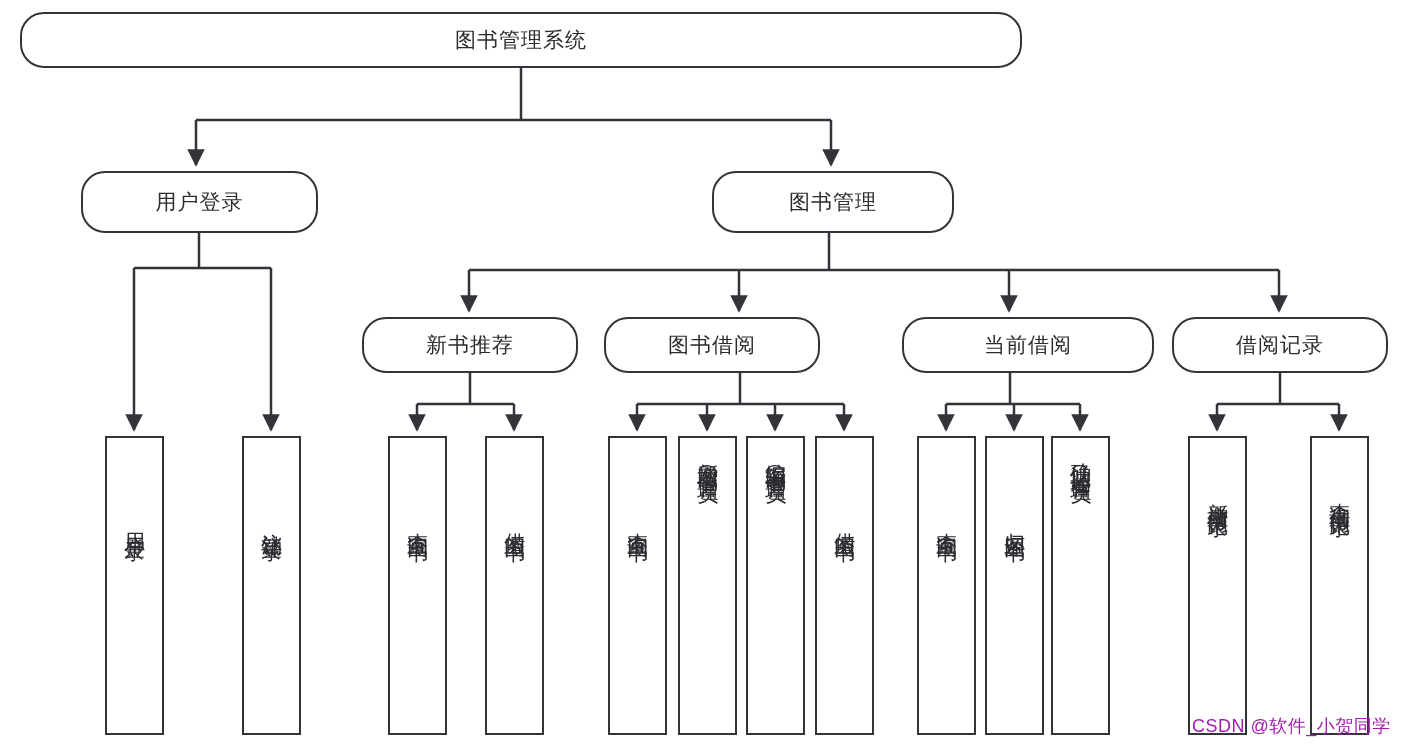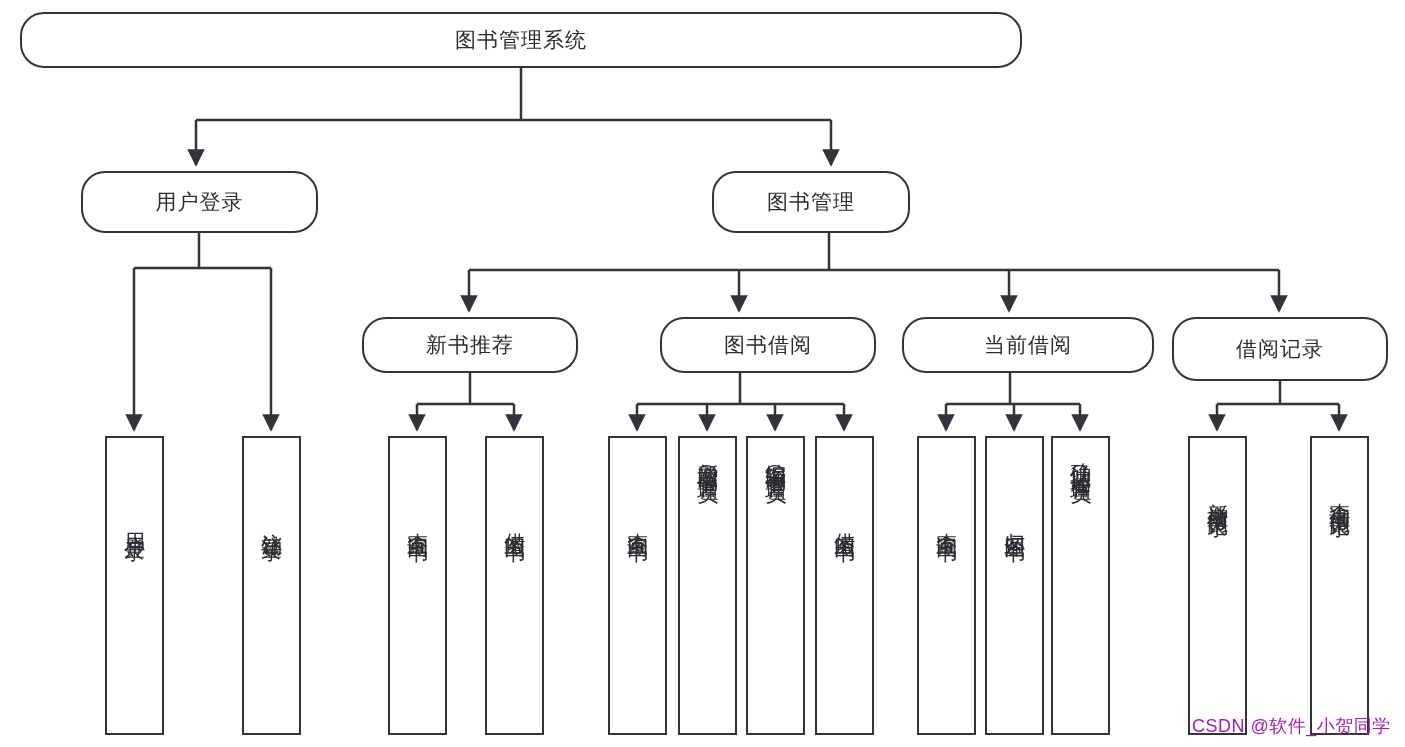--- a/index.html
+++ b/index.html
@@ -119,34 +119,34 @@
     </g>
   </svg>
 
   <div class="node horiz" style="left:20px; top:12px; width:1002px; height:56px;">
     <span>图书管理系统</span>
   </div>
 
   <div class="node horiz" style="left:81px; top:171px; width:237px; height:62px;">
     <span>用户登录</span>
   </div>
-  <div class="node horiz" style="left:712px; top:171px; width:198px; height:62px;">
+  <div class="node horiz" style="left:712px; top:171px; width:242px; height:62px;">
     <span>图书管理</span>
   </div>
 
   <div class="node horiz" style="left:362px; top:317px; width:216px; height:56px;">
     <span>新书推荐</span>
   </div>
-  <div class="node horiz" style="left:660px; top:317px; width:216px; height:56px;">
+  <div class="node horiz" style="left:604px; top:317px; width:216px; height:56px;">
     <span>图书借阅</span>
   </div>
   <div class="node horiz" style="left:902px; top:317px; width:252px; height:56px;">
     <span>当前借阅</span>
   </div>
-  <div class="node horiz" style="left:1172px; top:317px; width:216px; height:64px;">
+  <div class="node horiz" style="left:1172px; top:317px; width:216px; height:56px;">
     <span>借阅记录</span>
   </div>
 
   <div class="node vert" style="left:105px; top:436px; width:59px; height:299px; padding-top:78px;">
     <span class="vtext">用户登录</span>
   </div>
   <div class="node vert" style="left:242px; top:436px; width:59px; height:299px; padding-top:78px;">
     <span class="vtext">注销登录</span>
   </div>
   <div class="node vert" style="left:388px; top:436px; width:59px; height:299px; padding-top:78px;">

